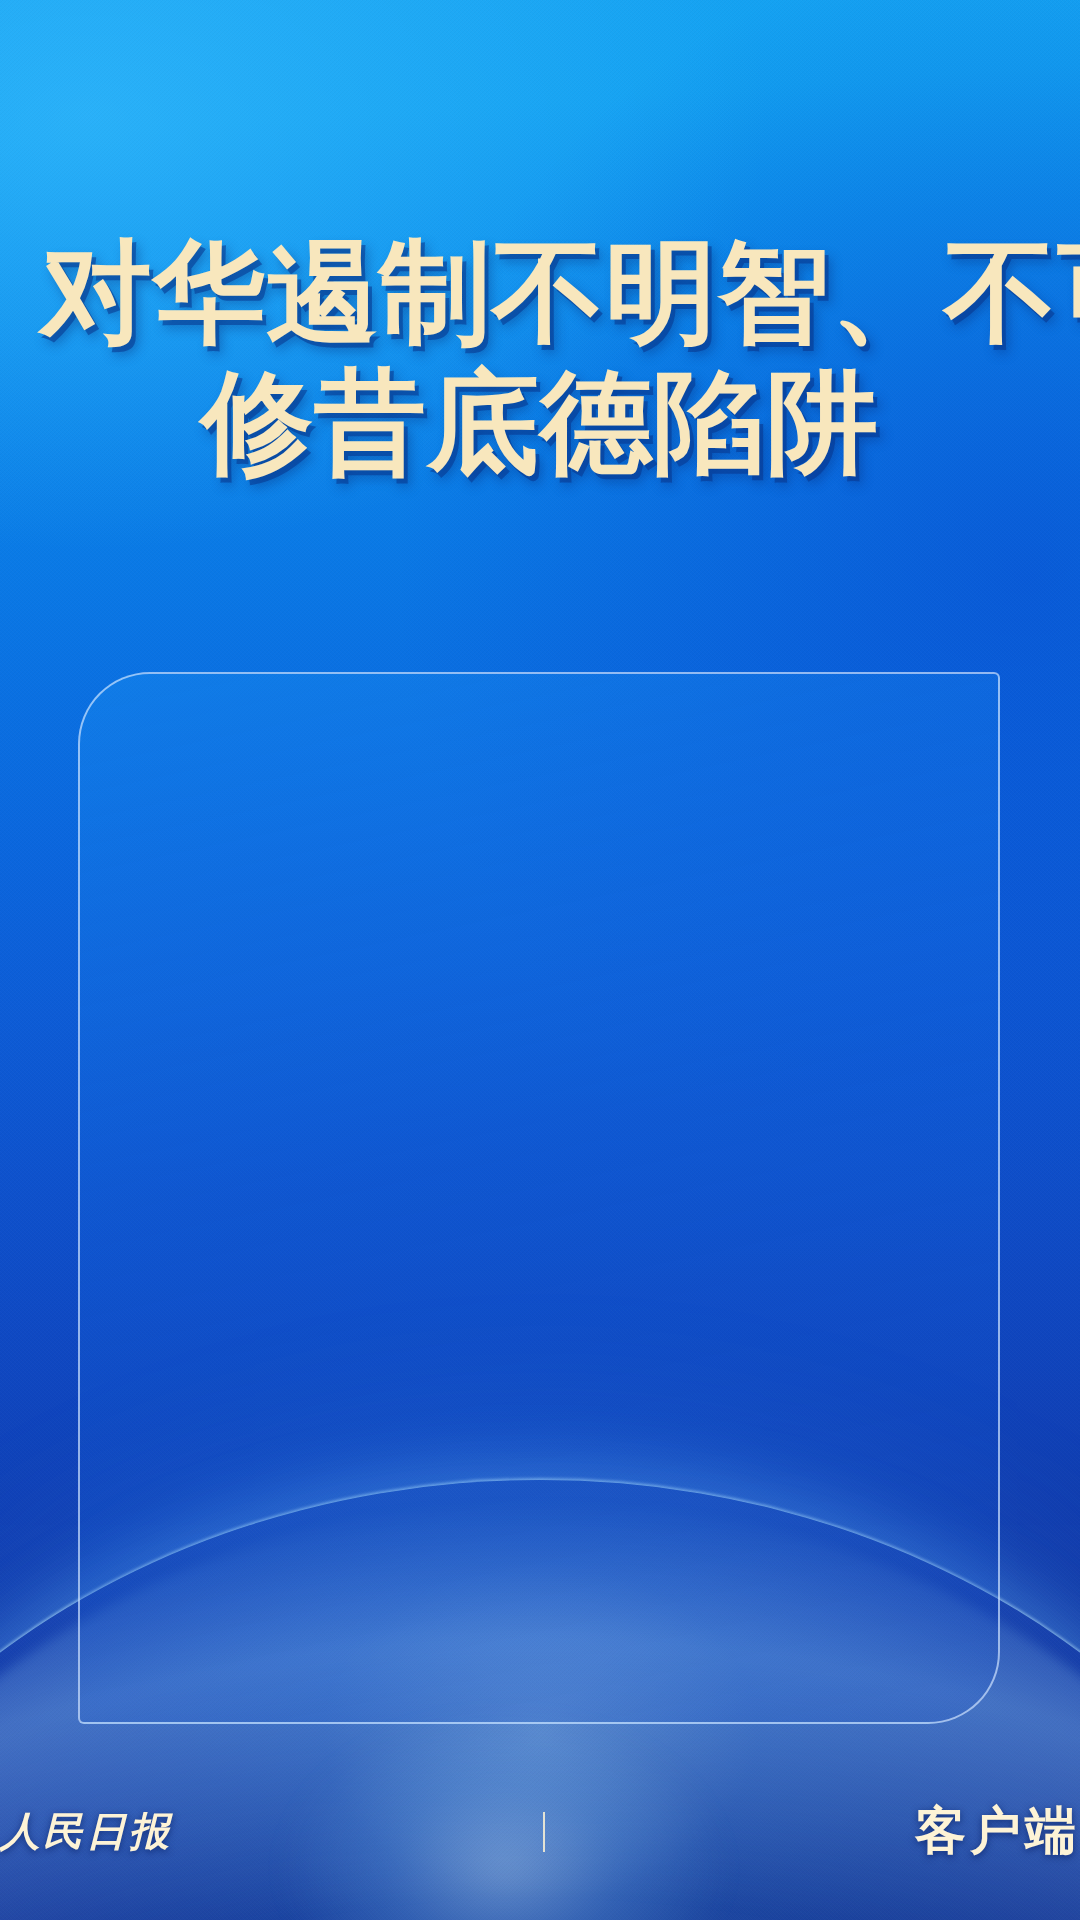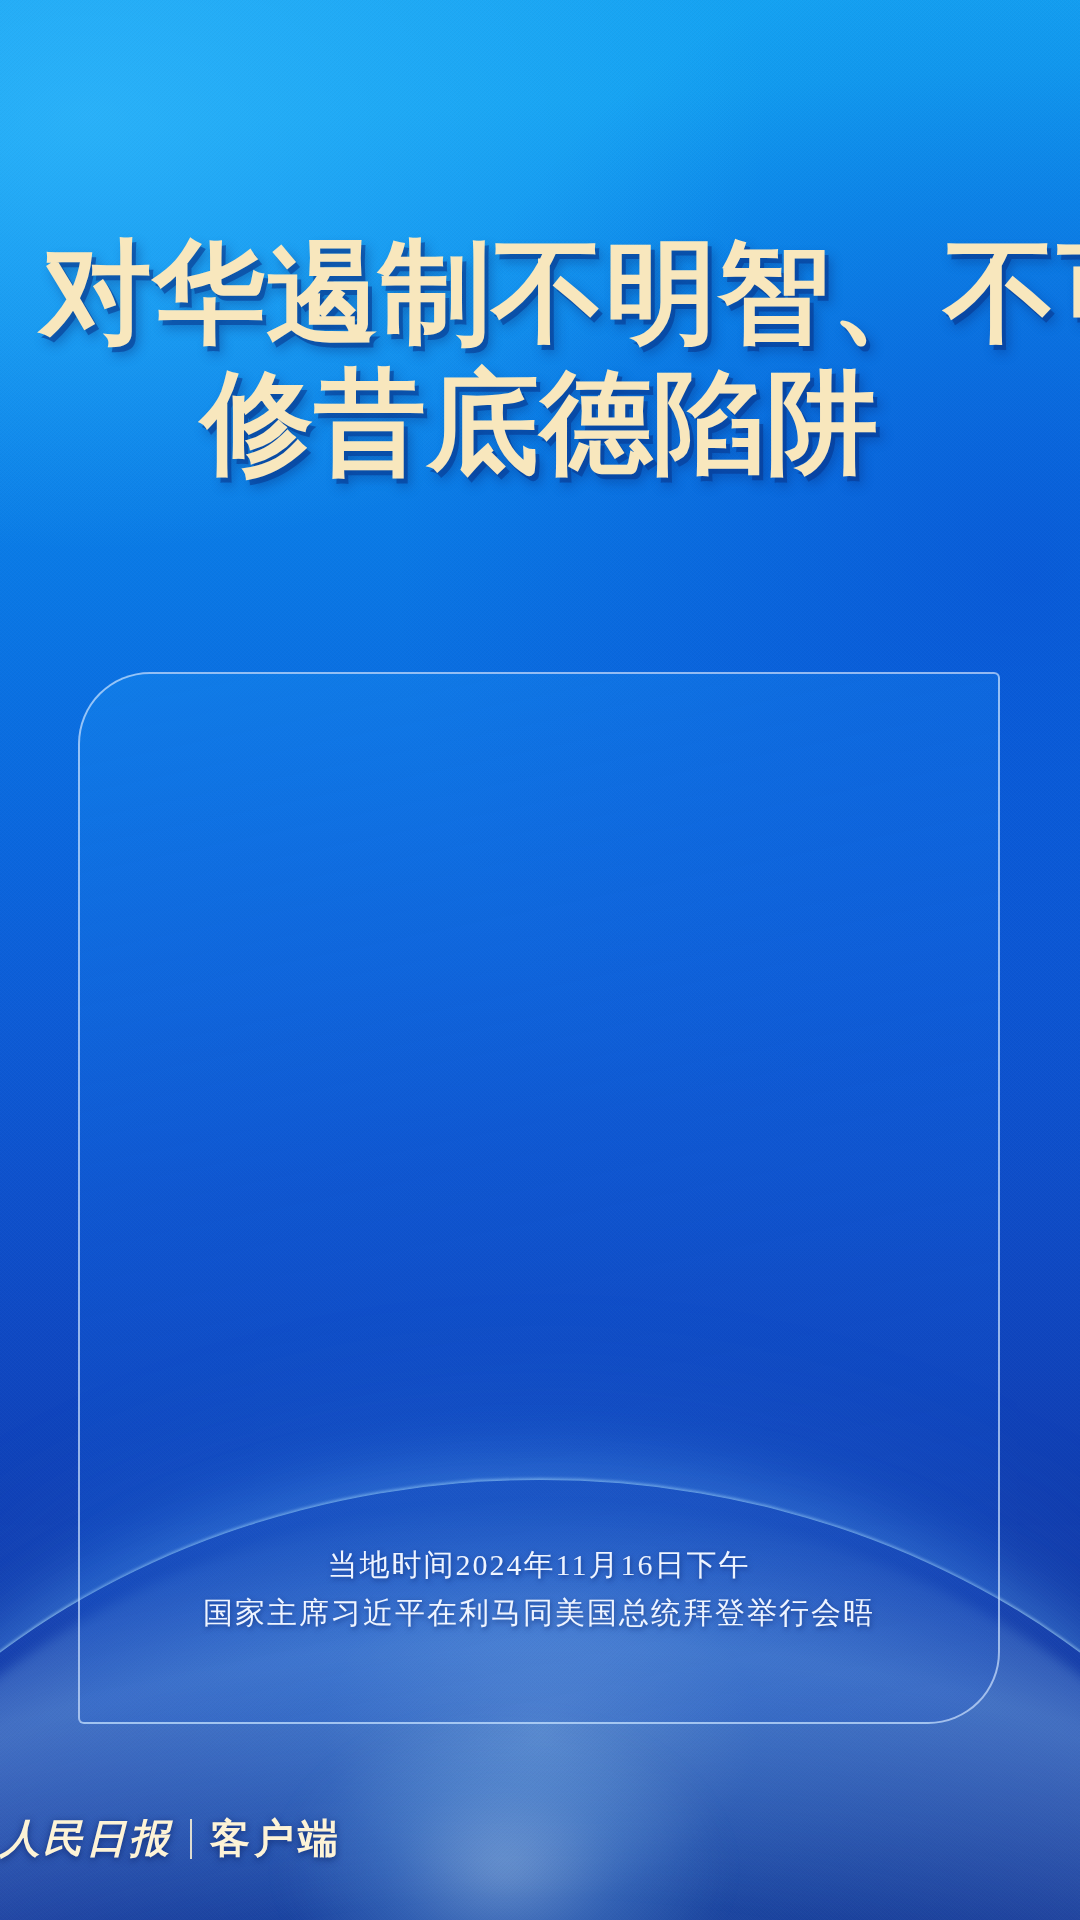--- a/index.html
+++ b/index.html
@@ -164,41 +164,41 @@
   .caption .cap-line { display: block; }
 
   
   .footer {
     position: absolute;
     left: 0;
     bottom: 54px;
     width: 1080px;
     display: flex;
     align-items: center;
-    justify-content: flex-start;
+    justify-content: space-between;
     gap: 18px;
   }
   .footer .brand {
     color: #fdf3d6;
     font-family: "Liberation Serif", "DejaVu Serif", serif;
     font-size: 40px;
     font-weight: 700;
     font-style: italic;
     letter-spacing: 3px;
     text-shadow: 0 2px 7px rgba(4,24,90,.65);
   }
   .footer .divider {
     width: 2px;
     height: 40px;
     background: rgba(253,243,214,.85);
   }
   .footer .product {
     color: #fdf3d6;
     font-family: "Liberation Sans", "DejaVu Sans", sans-serif;
-    font-size: 40px;
+    font-size: 51px;
     font-weight: 700;
     letter-spacing: 4px;
     text-shadow: 0 2px 7px rgba(4,24,90,.65);
   }
 </style>
 </head>
 <body>
 
 <div class="poster">
 
@@ -208,24 +208,20 @@
   <div class="texture"></div>
 
   <div class="headline">
     <span class="hl-line line1">对华遏制不明智、不可取</span>
     <span class="hl-line line2">修昔底德陷阱</span>
   </div>
 
   <div class="card">
 
 
-    <div class="caption">
-      <span class="cap-line">当地时间2024年11月16日下午</span>
-      <span class="cap-line">国家主席习近平在利马同美国总统拜登举行会晤</span>
-    </div>
 
   </div>
 
   <div class="footer">
     <span class="brand">人民日报</span>
     <span class="divider"></span>
     <span class="product">客户端</span>
   </div>
 
 </div>

